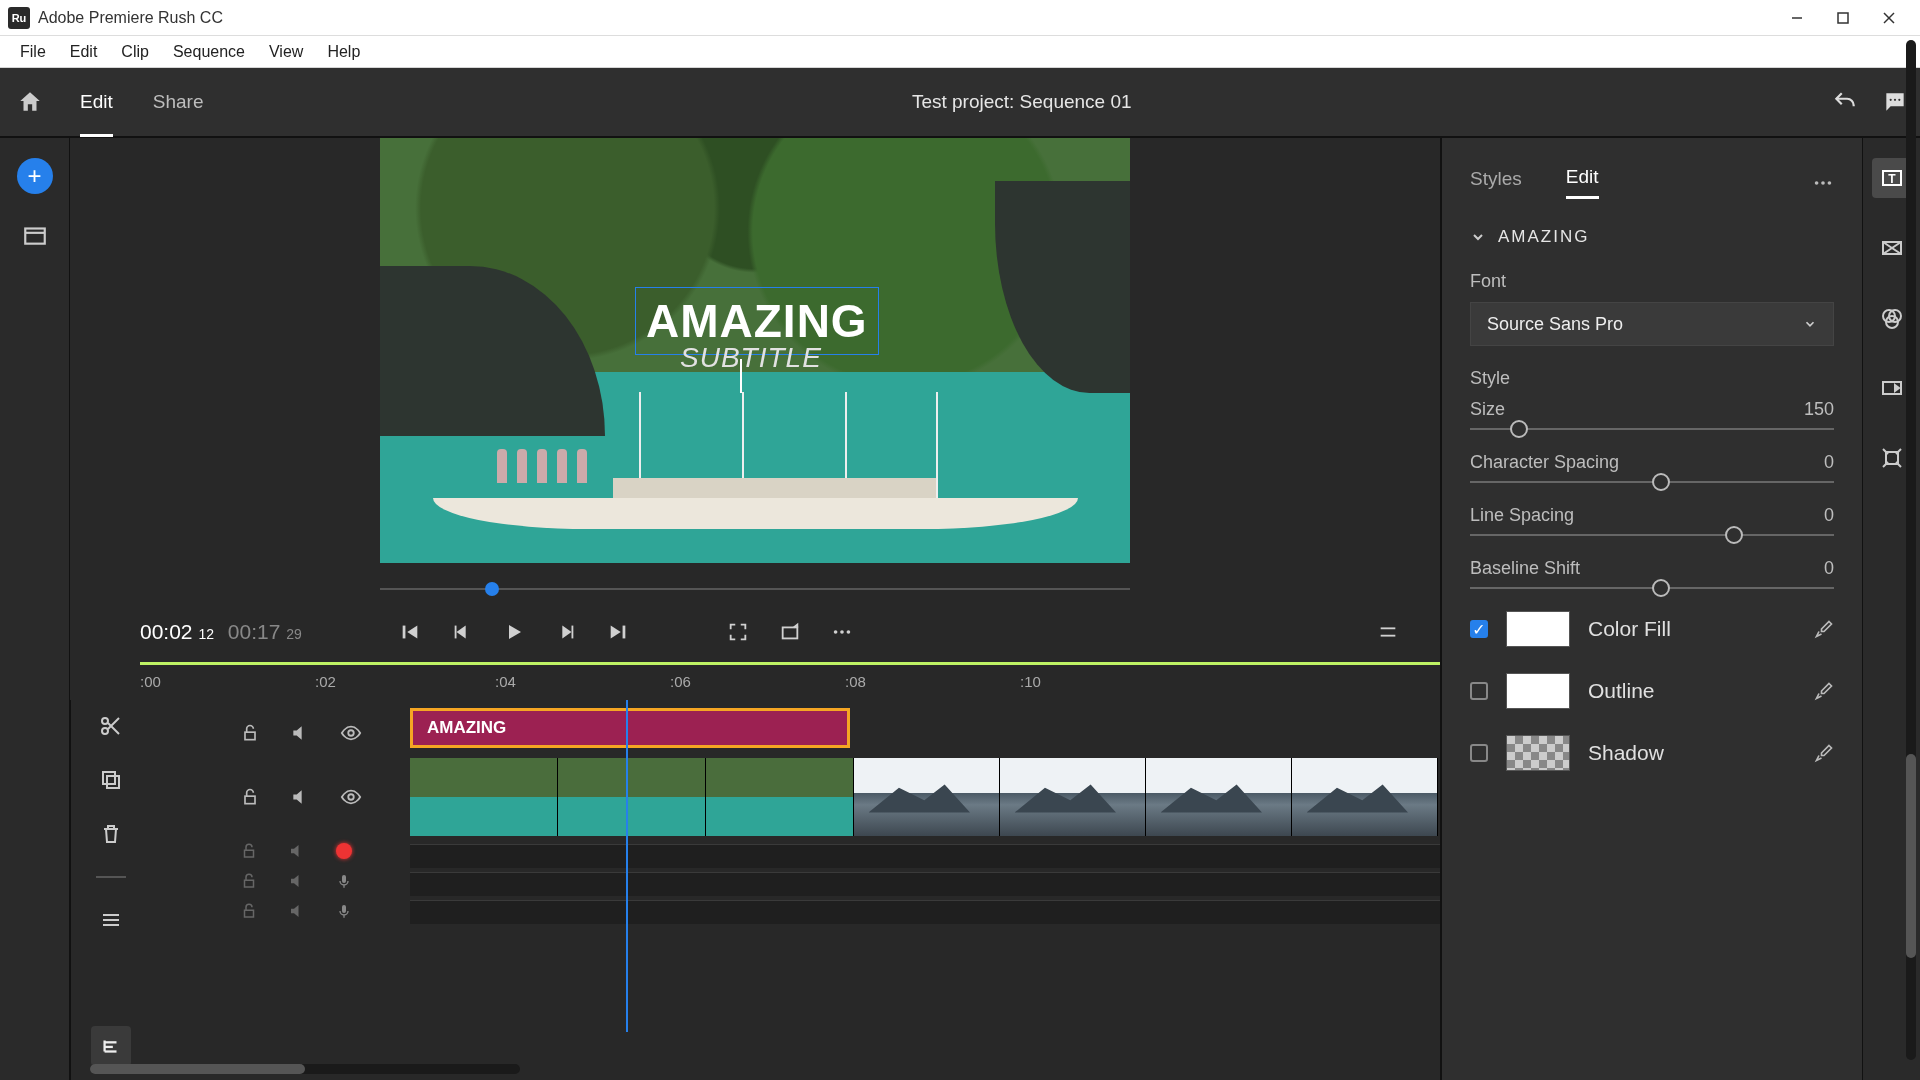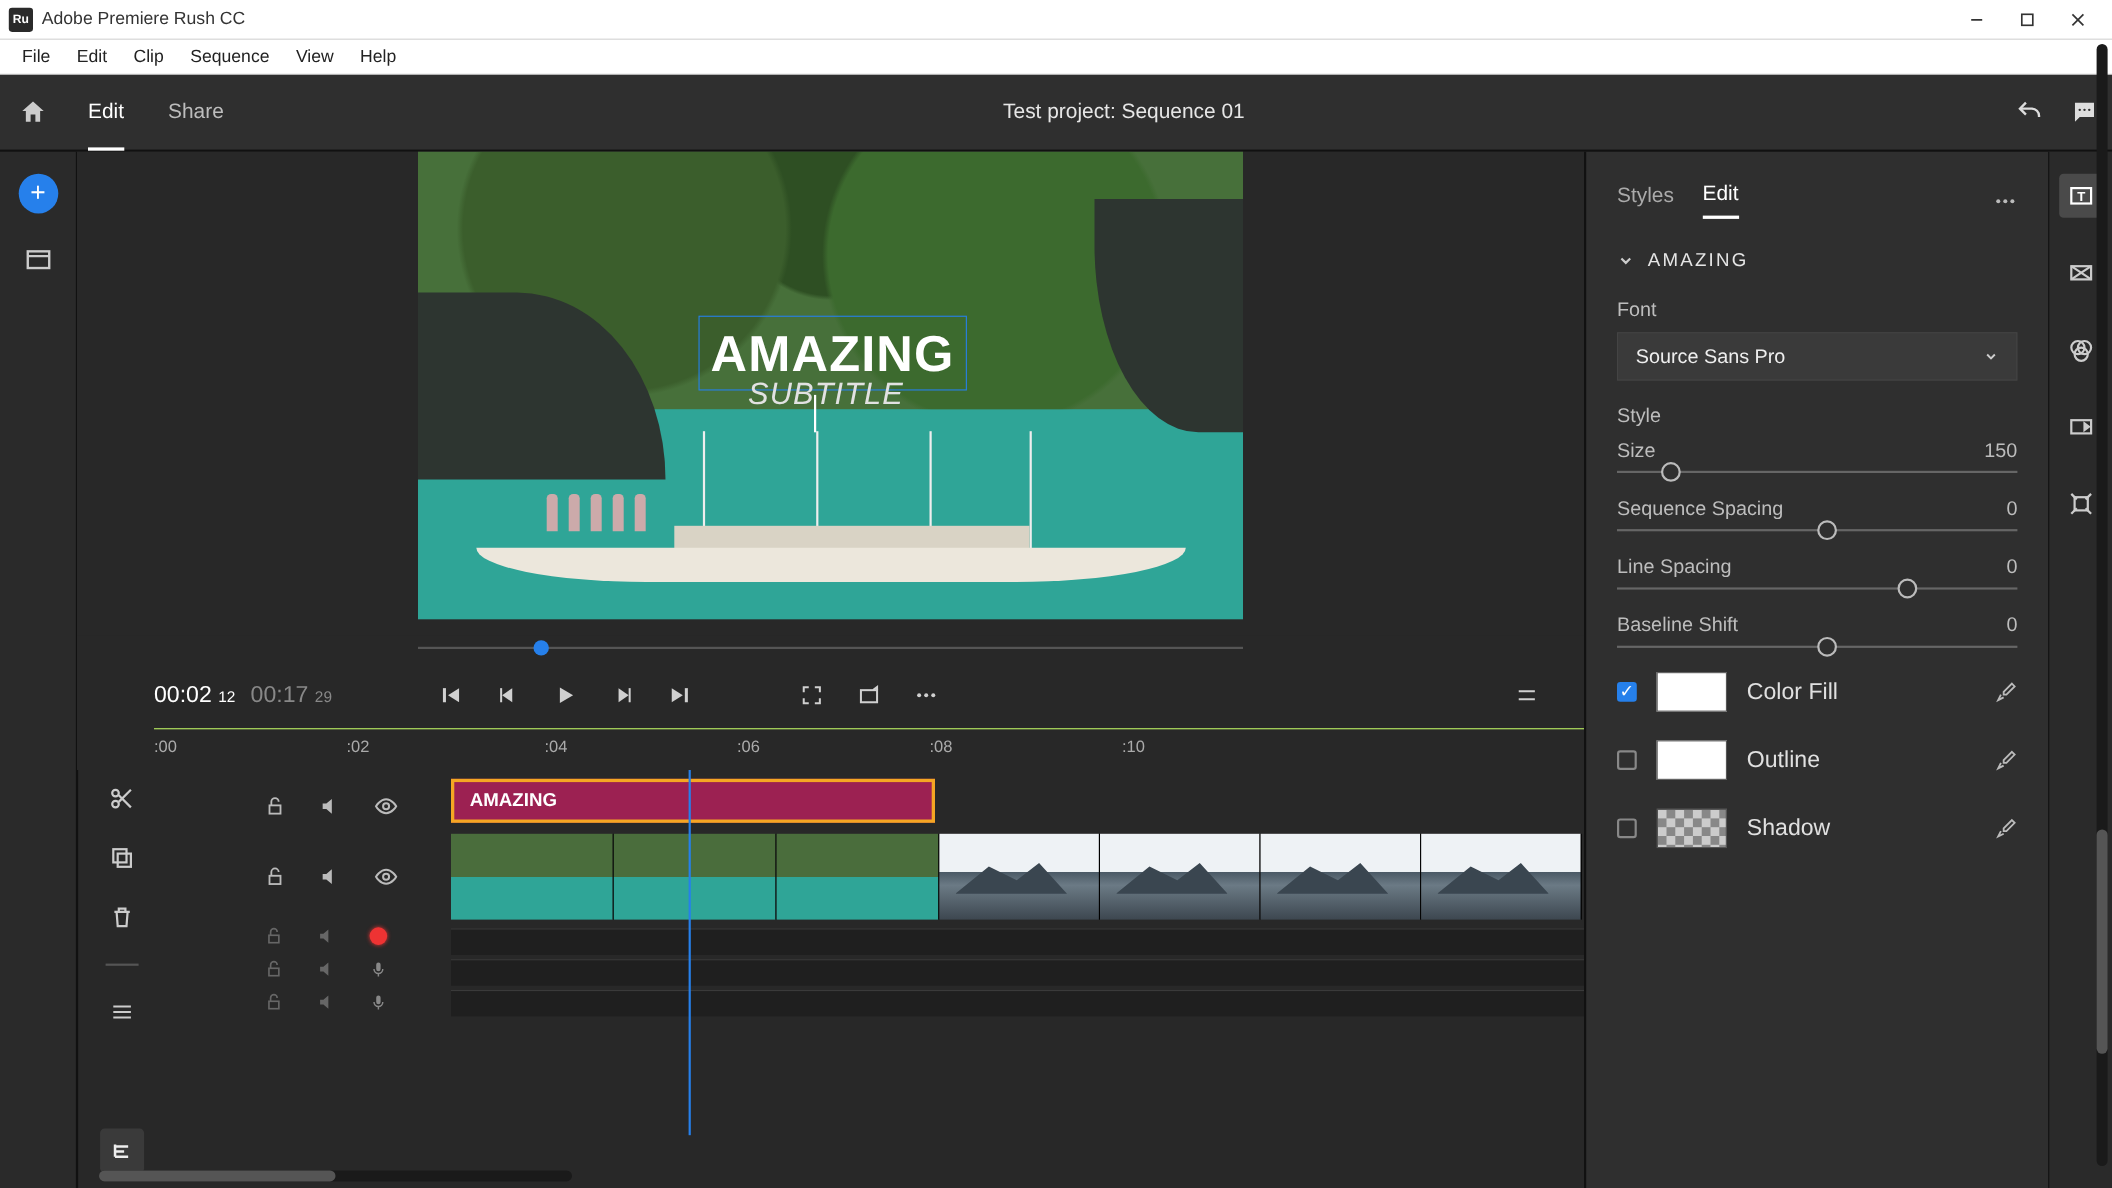--- a/index.html
+++ b/index.html
@@ -42,21 +42,21 @@
 .caret { position:absolute; left:48%; top:52%; width:2px; height:34px; background:#fff;}
 .scrubber { height:24px; width:750px; margin:0 auto; position:relative; }
 .scrub-line { position:absolute; left:0; right:0; top:10px; height:2px; background:#555;}
 .scrub-dot { position:absolute; top:4px; width:14px; height:14px; border-radius:50%; background:#2680eb;}
 .controls { height:60px; display:flex; align-items:center; padding:0 30px 0 70px; gap:8px; color:#d4d4d4;}
 .tc { font-size:21px; }
 .tc .cur{color:#fff;} .tc .frame{font-size:14px; color:#fff;} .tc .tot{color:#888; margin-left:8px;} .tc .tframe{font-size:14px; color:#888;}
 .controls .gap1{flex:0 0 70px;}
 .pbtn { width:44px; height:44px; display:flex; align-items:center; justify-content:center; color:#d0d0d0;}
 .controls .gapR{flex:1;}
-.ruler { height:38px; position:relative; margin-left:70px; border-top:1px solid #bef264; font-size:15px; color:#aaa;}
+.ruler { height:38px; position:relative; margin-left:70px; border-top:3px solid #bef264; font-size:15px; color:#aaa;}
 .rmark { position:absolute; top:8px; }
 .playhead { position:absolute; top:0; width:2px; background:#2680eb; left:216px; }
 .tracks-wrap { flex:1; display:flex; position:relative; overflow:hidden; }
 .track-headers { width:260px; background:#282828; padding-left:20px; padding-top:8px;}
 .th-row { height:50px; display:flex; align-items:center; gap:30px; color:#b9b9b9; padding-left:70px;}
 .th-row.athin{height:30px; color:#666;}
 .th-row .rec{ width:16px; height:16px; background:#e33; border-radius:50%; box-shadow:0 0 4px #e33;}
 .track-area { flex:1; position:relative; background:#282828; min-width:0;}
 .titleclip { position:absolute; top:8px; left:0; width:440px; height:40px; background:#9c2152; border:3px solid #f5a623; display:flex; align-items:center; padding-left:14px; font-weight:700; color:#fff; font-size:17px;}
 .vtrack { position:absolute; top:58px; left:0; right:0; height:78px; display:flex; }
@@ -66,21 +66,21 @@
 .thumb .mtn{position:absolute; bottom:30%; left:10%; width:70%; height:40%; background:#3a4650; clip-path:polygon(0 100%,30% 20%,55% 60%,75% 10%,100% 100%);}
 .audiorow { position:absolute; left:0; right:0; height:24px; background:#1f1f1f; border-top:1px solid #3a3a3a;}
 .ar1{top:144px;} .ar2{top:172px;} .ar3{top:200px;}
 .tools-col { width:80px; background:#282828; border-left:1px solid #111; display:flex; flex-direction:column; align-items:center; padding-top:14px; gap:30px;}
 .tools-col .spacer{flex:1;}
 .hscroll { position:absolute; left:20px; bottom:6px; width:430px; height:10px; background:#1a1a1a; border-radius:5px; }
 .hscroll .thumb-s{ position:absolute; left:0; width:50%; top:0; bottom:0; background:#555; border-radius:5px;}
 .rightpanel { width: 480px; background:#2f2f2f; border-left:2px solid #111; display:flex; }
 .panel-body{flex:1; padding:28px 8px 0 28px; overflow:hidden; position:relative;}
 .panel-title{ font-size:21px; color:#fff; margin-bottom:26px;}
-.panel-tabs{ display:flex; align-items:center; gap:26px; margin-bottom:28px;}
+.panel-tabs{ display:flex; align-items:center; gap:44px; margin-bottom:28px;}
 .ptab{ font-size:19px; color:#aaa; padding-bottom:8px;}
 .ptab.active{ color:#fff; border-bottom:3px solid #fff;}
 .panel-tabs .more{margin-left:auto; margin-right:20px; color:#bbb;}
 .section-head{ display:flex; align-items:center; gap:12px; font-size:17px; letter-spacing:2px; color:#e6e6e6; margin-bottom:24px;}
 .prop-label{ font-size:18px; color:#bdbdbd; margin-bottom:10px;}
 .select-box{ height:44px; background:#3a3a3a; border:1px solid #444; display:flex; align-items:center; padding:0 16px; font-size:18px; color:#eee; margin-bottom:22px; margin-right:20px; justify-content:space-between;}
 .slider-row{ margin-bottom:22px; margin-right:20px;}
 .slider-head{ display:flex; justify-content:space-between; font-size:18px; color:#bdbdbd; margin-bottom:8px;}
 .slider-track{ height:2px; background:#666; position:relative; margin:8px 0;}
 .slider-knob{ position:absolute; top:-8px; width:18px; height:18px; border:2px solid #bbb; background:#2f2f2f; border-radius:50%;}
@@ -472,21 +472,21 @@
         <div class="slider-head">
             <span>Size</span>
             <span>150</span>
           </div>
         <div class="slider-track">
             <div class="slider-knob" style="left:11%"></div>
           </div>
       </div>
       <div class="slider-row">
         <div class="slider-head">
-            <span>Sequence Spacing</span>
+            <span>Character Spacing</span>
             <span>0</span>
           </div>
         <div class="slider-track">
             <div class="slider-knob" style="left:50%"></div>
           </div>
       </div>
       <div class="slider-row">
         <div class="slider-head">
             <span>Line Spacing</span>
             <span>0</span>

